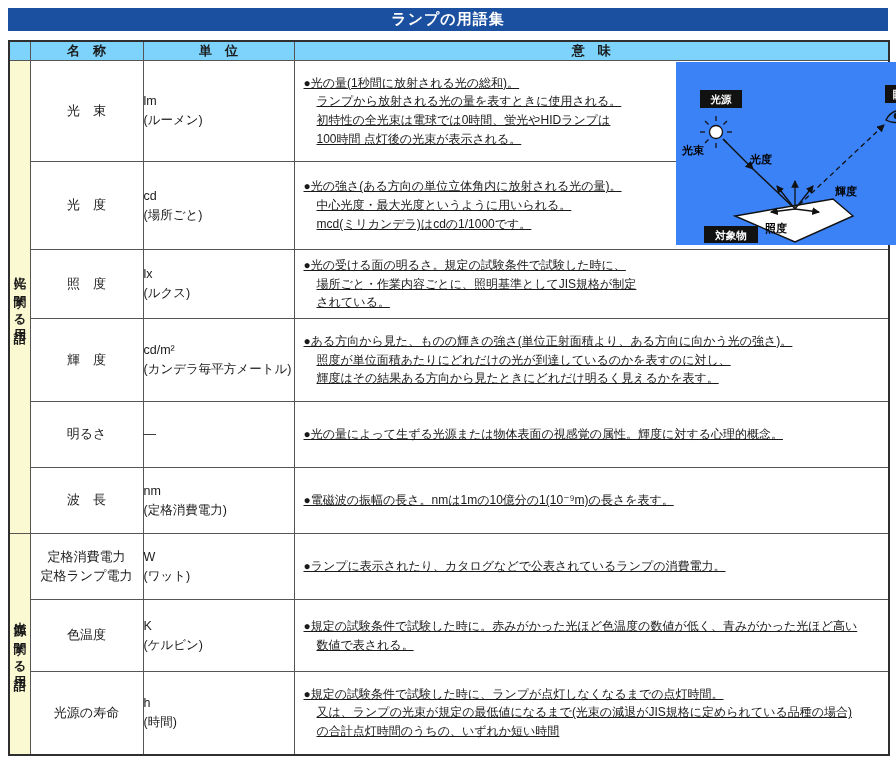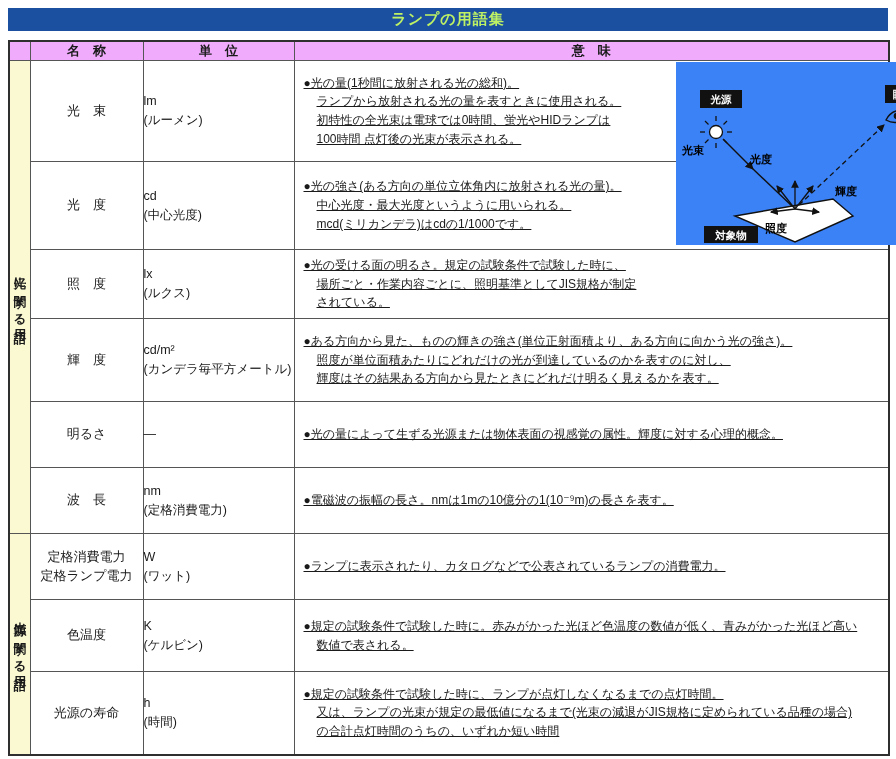--- a/index.html
+++ b/index.html
@@ -9,21 +9,21 @@
     font-family:"Liberation Sans","DejaVu Sans",sans-serif;
     color:#1a1a1a;
     position:relative;
   }
   .page { width:896px; height:759px; position:relative; }
 
   
   .title-bar {
     position:absolute; left:8px; top:8px; width:880px; height:23px;
     background:#1b4fa0;
-    color:#bef264; font-size:15px; font-weight:bold; letter-spacing:1px;
+    color:#ffffff; font-size:15px; font-weight:bold; letter-spacing:1px;
     display:flex; align-items:center; justify-content:center;
   }
 
   
   .table-wrap { position:absolute; left:8px; top:40px; width:880px; }
   table.glossary {
     width:880px; table-layout:fixed; border-collapse:collapse;
     border:2px solid #2f2f2f;
   }
   table.glossary td, table.glossary th {
@@ -33,21 +33,21 @@
   col.c-name  { width:113px; }
   col.c-unit  { width:151px; }
   col.c-mean  { width:595px; }
 
   tr.h-header { height:18px; }
   tr.r1 { height:101px; } tr.r2 { height:88px; } tr.r3 { height:69px; }
   tr.r4 { height:83px; }  tr.r5 { height:66px; } tr.r6 { height:66px; }
   tr.r7 { height:66px; }  tr.r8 { height:72px; } tr.r9 { height:83px; }
 
   th.hdr {
-    background:#f0abfc; font-size:13px; font-weight:bold;
+    background:#7dd3fc; font-size:13px; font-weight:bold;
     text-align:center; border-bottom:1px solid #2f2f2f;
   }
   td.group { background:#fbf9d2; text-align:center; }
   td.group > div {
     writing-mode:vertical-rl; text-orientation:upright;
     display:inline-block; font-size:12.5px; font-weight:bold;
     letter-spacing:2px; line-height:1;
   }
   td.name {
     background:#fff; text-align:center; font-size:13px;
@@ -106,21 +106,21 @@
         <td class="meaning">
           <div>●光の量(1秒間に放射される光の総和)。
 ランプから放射される光の量を表すときに使用される。
 初特性の全光束は電球では0時間、蛍光やHIDランプは
 100時間 点灯後の光束が表示される。</div>
         </td>
       </tr>
       <tr class="r2">
         <td class="name">光　度</td>
         <td class="unit">cd
-(中心光度)</td>
+(場所ごと)</td>
         <td class="meaning">
           <div>●光の強さ(ある方向の単位立体角内に放射される光の量)。
 中心光度・最大光度というように用いられる。
 mcd(ミリカンデラ)はcdの1/1000です。</div>
         </td>
       </tr>
       <tr class="r3">
         <td class="name">照　度</td>
         <td class="unit">lx
 (ルクス)</td>

